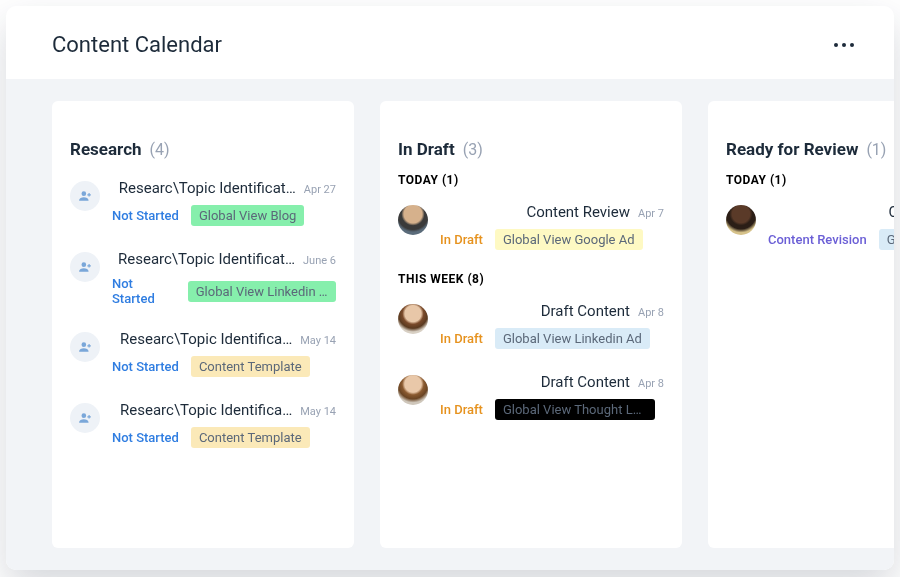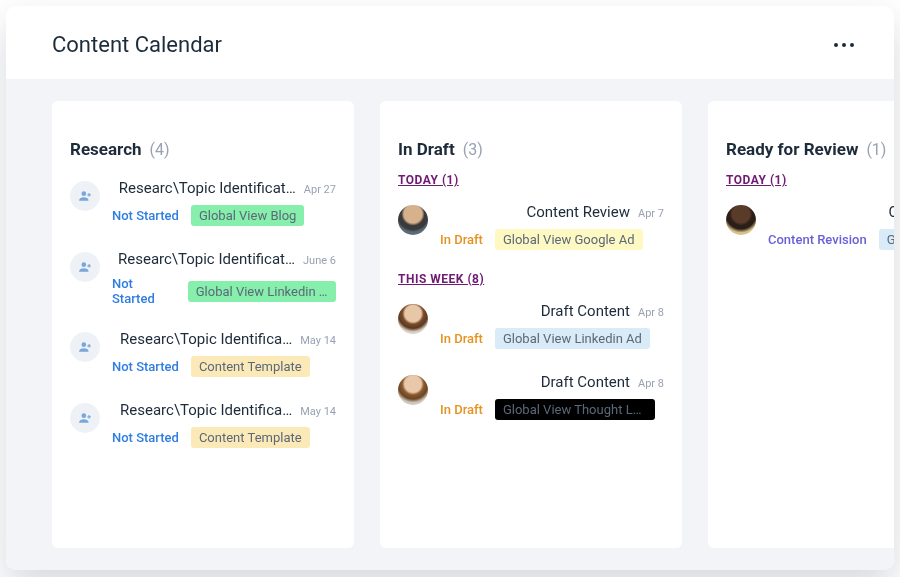--- a/index.html
+++ b/index.html
@@ -82,25 +82,24 @@
       margin-top: 18px;
     }
     .col-count {
       font-size: 16px;
       color: #98a2b3;
     }
     .section-label {
       font-size: 12px;
       letter-spacing: 0.5px;
       font-weight: 700;
-      color: #701a75;
+      color: #000000;
       margin-bottom: 10px;
       margin-top: 4px;
       text-transform: uppercase;
-      text-decoration: underline;
     }
     .card {
       display: flex;
       align-items: flex-start;
       gap: 12px;
       padding: 6px 0 18px 0;
       cursor: pointer;
     }
     .card + .card {
       padding-top: 6px;

